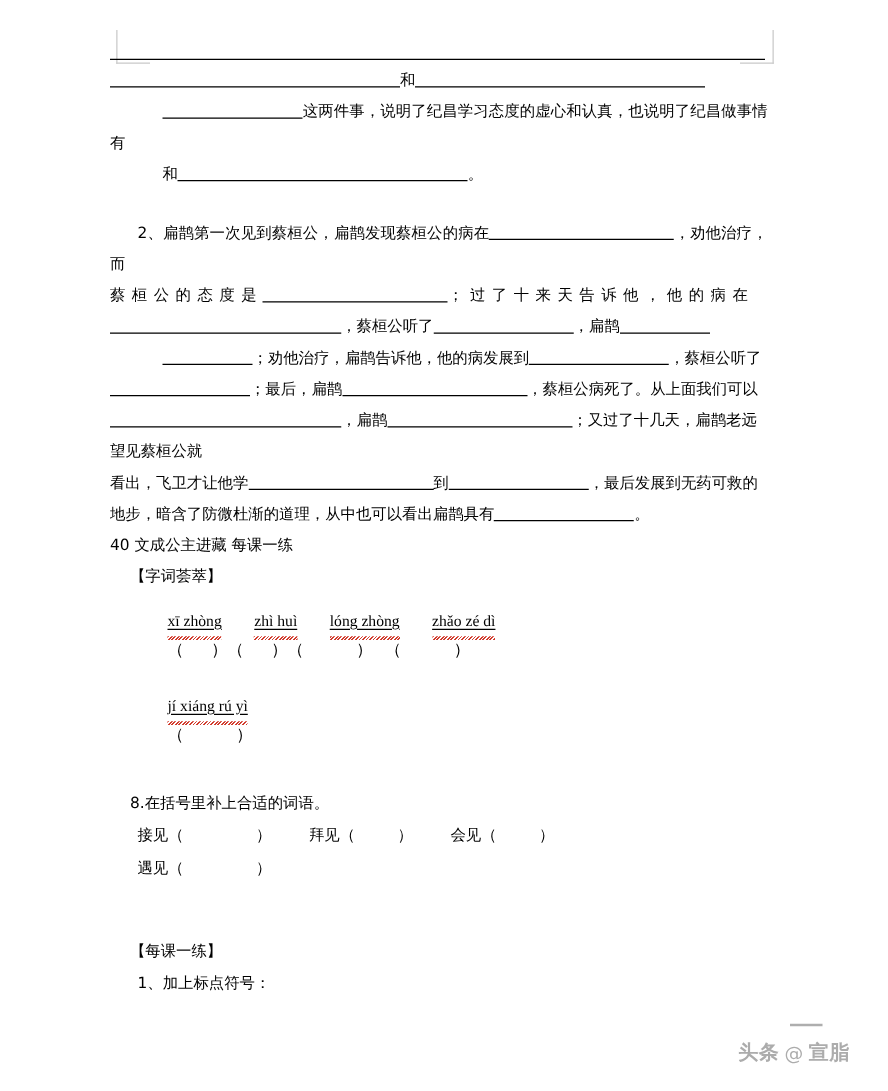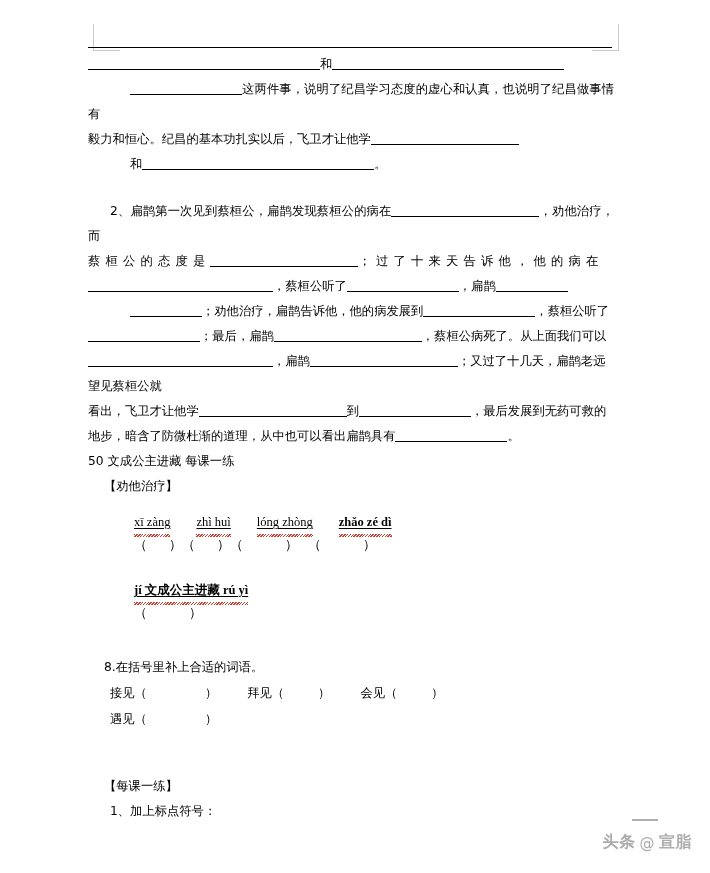--- a/index.html
+++ b/index.html
@@ -80,21 +80,21 @@
     white-space: nowrap;
     padding-left: 46px;
   }
   .py {
     display: inline-block;
     position: relative;
     text-decoration: underline;
     text-underline-offset: 2px;
     margin-right: 26px;
   }
-  .py.last { margin-right: 16px; font-weight: bold; }
+  .py.last { margin-right: 16px; }
   .py::after {
     content: "";
     position: absolute;
     left: 0; right: 0;
     bottom: -4px;
     height: 3px;
     background-image:
       repeating-linear-gradient(135deg,
         #d13c2e 0px, #d13c2e 1px,
         rgba(255,255,255,0) 1px, rgba(255,255,255,0) 2px);
@@ -116,21 +116,21 @@
   .word-blank-row { padding-left: 22px; line-height: 26px; }
   .word-blank { display: inline-block; }
   .bracket-gap { display: inline-block; width: 58px; }
   .bracket-gap-sm { display: inline-block; width: 34px; }
 
   .section-head { font-weight: normal; }
 
   
   .watermark {
     position: absolute;
-    right: 18px;
+    right: 30px;
     bottom: 20px;
     display: flex;
     align-items: center;
     gap: 4px;
     color: #9a9a9a;
     font-size: 16px;
     font-weight: bold;
     font-family: "DejaVu Sans", "Liberation Sans", sans-serif;
     opacity: 0.82;
     letter-spacing: 0.5px;
@@ -158,23 +158,20 @@
   <div class="doc">
 
     <div class="p plain">
       <span class="bl bl-3xl"></span><span>和</span><span class="bl bl-3xl"></span>
     </div>
 
     <div class="p">
       <span class="sp-42"></span><span class="bl bl-l"></span><span>这两件事，说明了纪昌学习态度的虚心和认真，也说明了纪昌做事情有</span>
     </div>
 
-    <div class="p plain">
-      <span>毅力和恒心。纪昌的基本功扎实以后，飞卫才让他学</span><span class="bl bl-xl"></span>
-    </div>
 
     <div class="p plain">
       <span class="sp-42"></span><span>和</span><span class="bl bl-3xl"></span><span>。</span>
     </div>
 
     <div class="gap-md"></div>
 
     <div class="p">
       <span class="sp-22"></span><span>2、扁鹊第一次见到蔡桓公，扁鹊发现蔡桓公的病在</span><span class="bl bl-xl"></span><span>，劝他治疗，而</span>
     </div>
@@ -200,41 +197,41 @@
     </div>
 
     <div class="p plain">
       <span>看出，飞卫才让他学</span><span class="bl bl-xl"></span><span>到</span><span class="bl bl-l"></span><span>，最后发展到无药可救的</span>
     </div>
 
     <div class="p plain">
       <span>地步，暗含了防微杜渐的道理，从中也可以看出扁鹊具有</span><span class="bl bl-l"></span><span>。</span>
     </div>
 
-    <div class="p plain">50 文成公主进藏  每课一练</div>
+    <div class="p plain">40 文成公主进藏  每课一练</div>
 
     <div class="p plain section-head">
-      <span class="sp-16"></span><span>【劝他治疗】</span>
+      <span class="sp-16"></span><span>【字词荟萃】</span>
     </div>
 
 
     <div class="gap-sm"></div>
 
     <div class="pinyin-row">
-      <span class="py">xī zàng</span><span class="py">zhì huì</span><span class="py">lóng zhòng</span><span class="py last">zhǎo zé dì</span>
+      <span class="py">xī zhòng</span><span class="py">zhì huì</span><span class="py">lóng zhòng</span><span class="py last">zhǎo zé dì</span>
     </div>
 
     <div class="paren-row">
       <span class="paren">（</span><span class="sp-22"></span><span class="paren">）</span><span class="paren">（</span><span class="sp-22"></span><span class="paren">）</span><span class="paren">（</span><span class="sp-42"></span><span class="paren">）</span><span class="sp-10"></span><span class="paren">（</span><span class="sp-42"></span><span class="paren">）</span>
     </div>
 
     <div class="gap-md"></div>
 
     <div class="pinyin-row">
-      <span class="py last">jí 文成公主进藏 rú yì</span>
+      <span class="py last">jí xiáng rú yì</span>
     </div>
 
     <div class="paren-row">
       <span class="paren">（</span><span class="sp-42"></span><span class="paren">）</span>
     </div>
 
     <div class="gap-lg"></div>
 
     <div class="p plain">
       <span class="sp-16"></span><span>8.在括号里补上合适的词语。</span>

